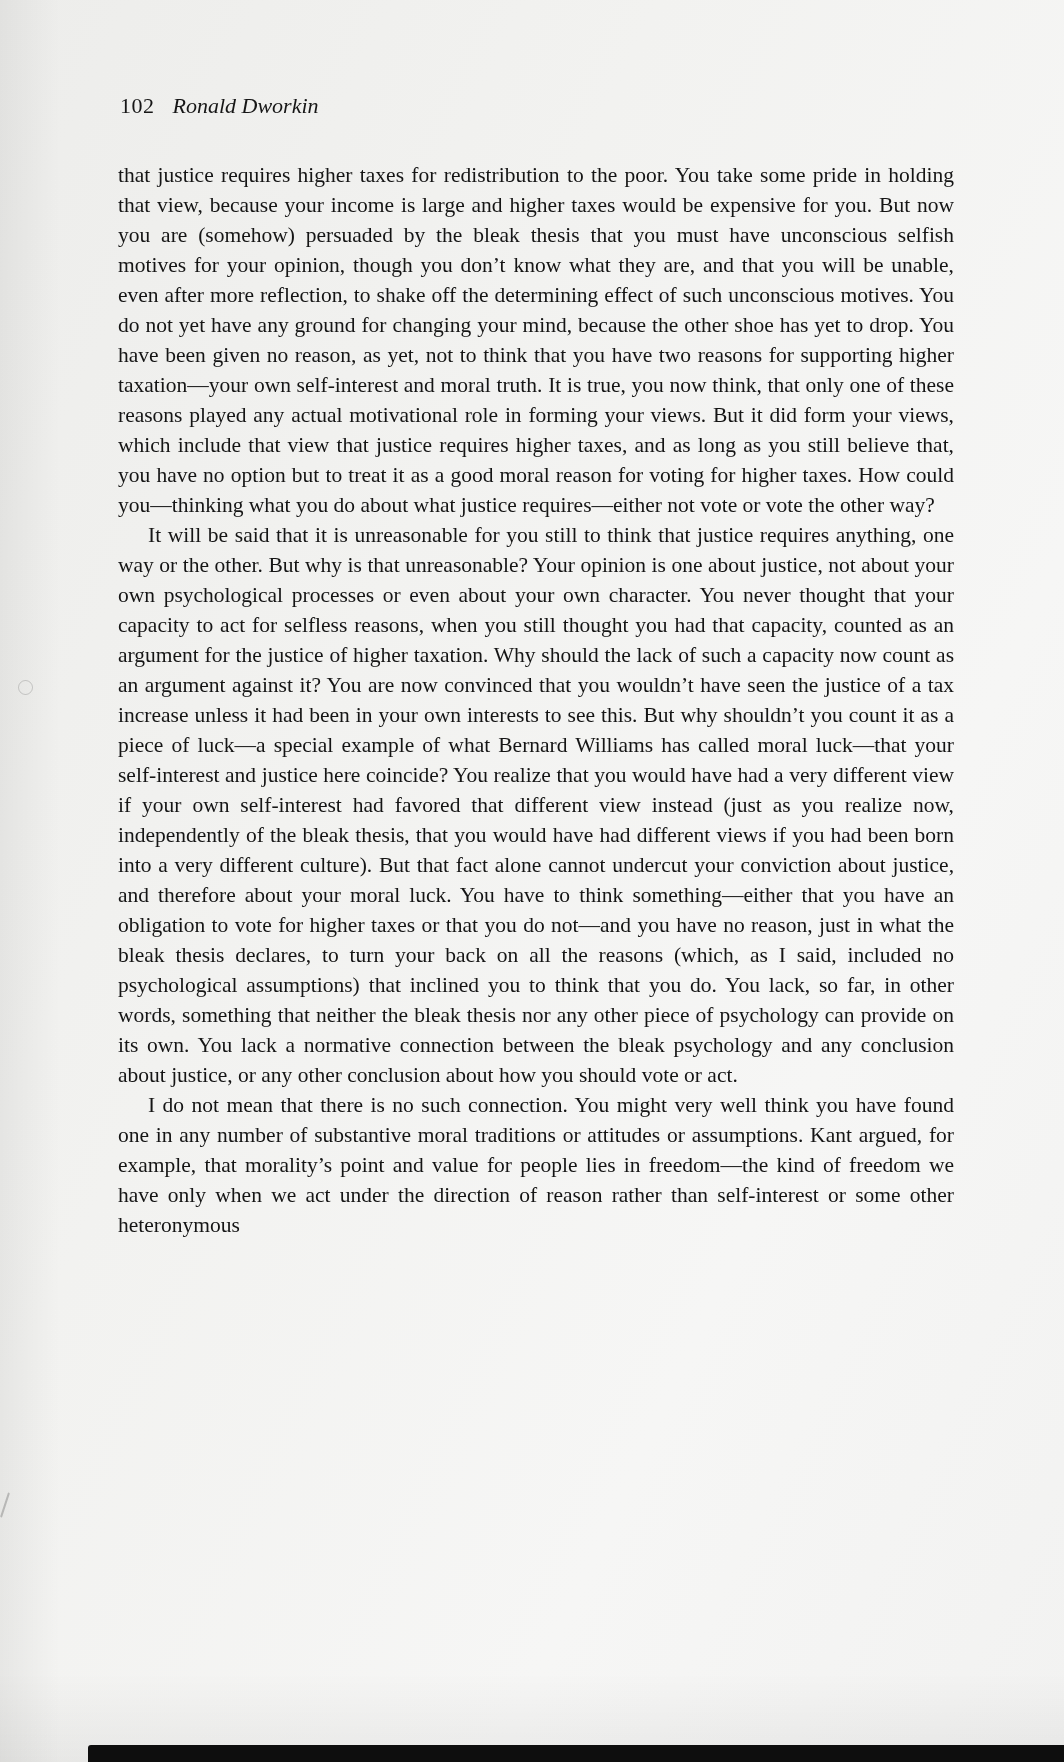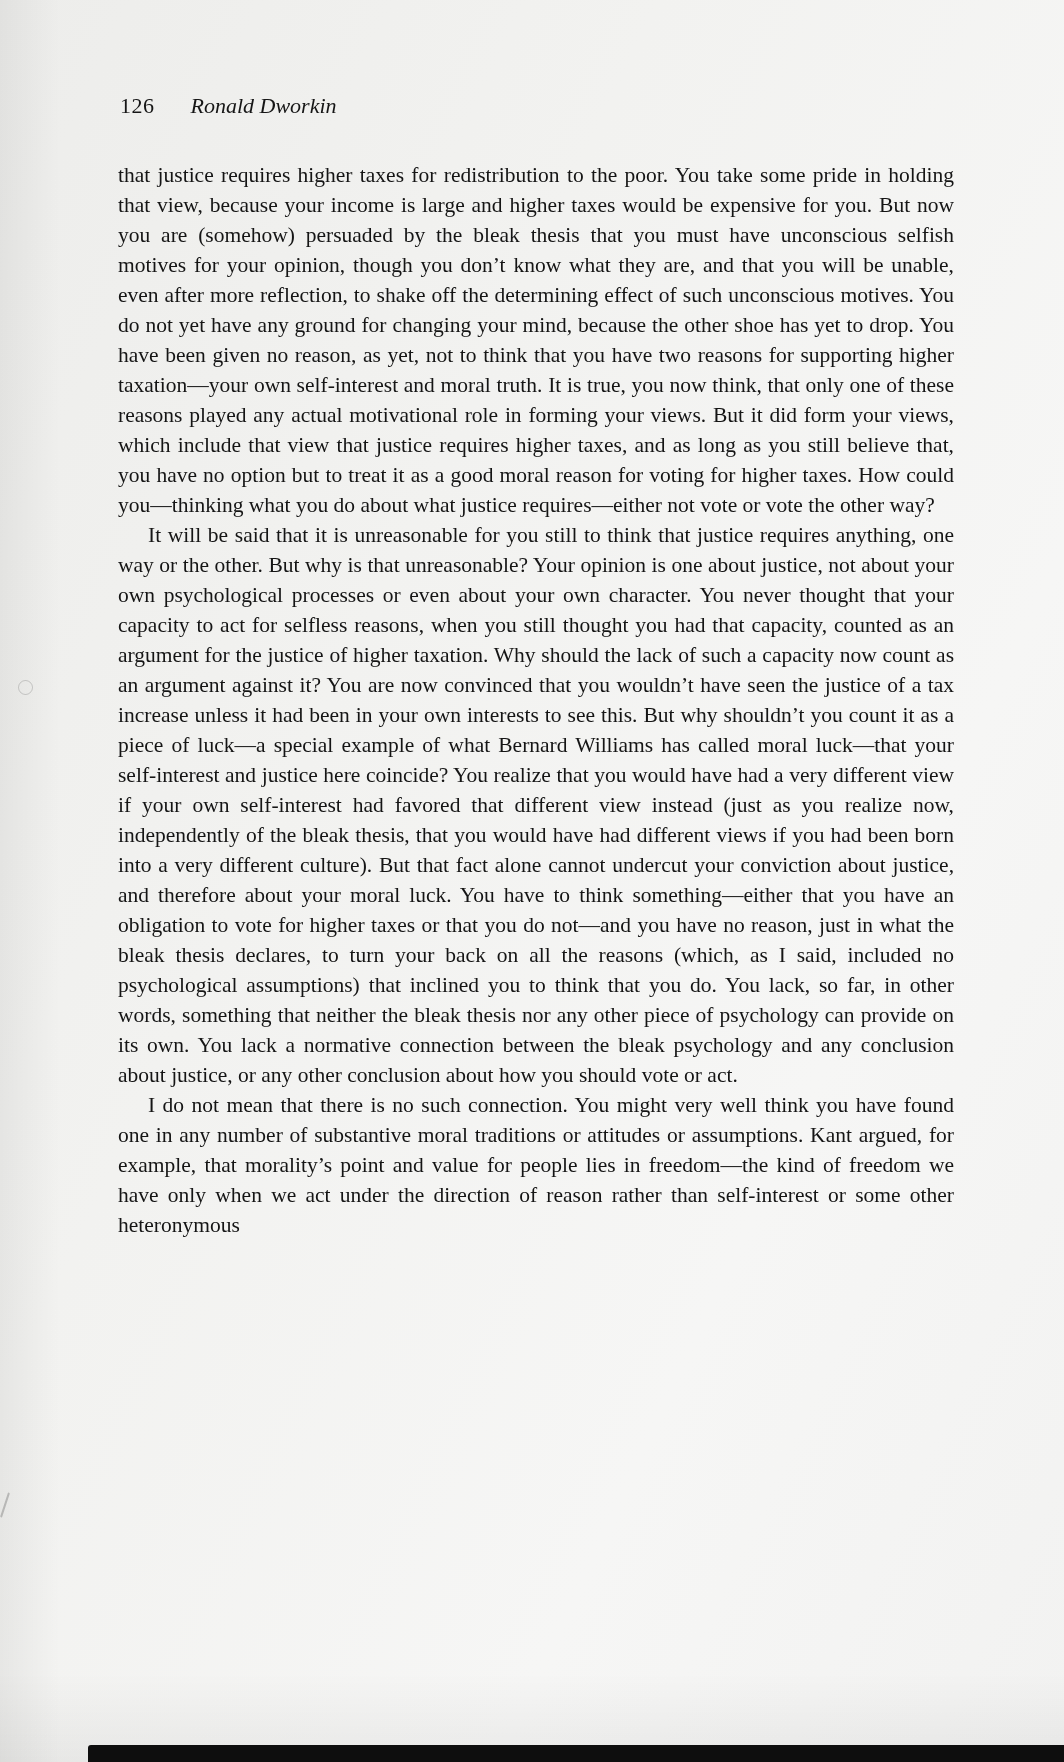--- a/index.html
+++ b/index.html
@@ -36,21 +36,21 @@
     font-size: 22px;
     line-height: 28px;
     white-space: nowrap;
   }
   .page-number {
     display: inline-block;
     letter-spacing: 0.5px;
   }
   .running-head {
     display: inline-block;
-    margin-left: 36px;
+    margin-left: 18px;
     font-style: italic;
   }
   .text-block {
     position: absolute;
     top: 160px;
     left: 118px;
     width: 836px;
   }
   .para {
     margin: 0;
@@ -93,21 +93,21 @@
     transform: rotate(18deg);
     border-radius: 2px;
   }
 </style>
 </head>
 <body>
 
 <div class="page">
 
   <div class="page-header">
-    <span class="page-number">126</span><span class="running-head">Ronald Dworkin</span>
+    <span class="page-number">102</span><span class="running-head">Ronald Dworkin</span>
   </div>
 
   <main class="text-block">
       <p class="para">that justice requires higher taxes for redistribution to the poor. You take some pride in holding that view, because your income is large and higher taxes would be expensive for you. But now you are (somehow) persuaded by the bleak thesis that you must have unconscious selfish motives for your opinion, though you don’t know what they are, and that you will be unable, even after more reflection, to shake off the determining effect of such unconscious motives. You do not yet have any ground for changing your mind, because the other shoe has yet to drop. You have been given no reason, as yet, not to think that you have two reasons for supporting higher taxation—your own self-interest and moral truth. It is true, you now think, that only one of these reasons played any actual motivational role in forming your views. But it did form your views, which include that view that justice requires higher taxes, and as long as you still believe that, you have no option but to treat it as a good moral reason for voting for higher taxes. How could you—thinking what you do about what justice requires—either not vote or vote the other way?</p>
       <p class="para indent">It will be said that it is unreasonable for you still to think that justice requires anything, one way or the other. But why is that unreasonable? Your opinion is one about justice, not about your own psychological processes or even about your own character. You never thought that your capacity to act for selfless reasons, when you still thought you had that capacity, counted as an argument for the justice of higher taxation. Why should the lack of such a capacity now count as an argument against it? You are now convinced that you wouldn’t have seen the justice of a tax increase unless it had been in your own interests to see this. But why shouldn’t you count it as a piece of luck—a special example of what Bernard Williams has called moral luck—that your self-interest and justice here coincide? You realize that you would have had a very different view if your own self-interest had favored that different view instead (just as you realize now, independently of the bleak thesis, that you would have had different views if you had been born into a very different culture). But that fact alone cannot undercut your conviction about justice, and therefore about your moral luck. You have to think something—either that you have an obligation to vote for higher taxes or that you do not—and you have no reason, just in what the bleak thesis declares, to turn your back on all the reasons (which, as I said, included no psychological assumptions) that inclined you to think that you do. You lack, so far, in other words, something that neither the bleak thesis nor any other piece of psychology can provide on its own. You lack a normative connection between the bleak psychology and any conclusion about justice, or any other conclusion about how you should vote or act.</p>
       <p class="para indent">I do not mean that there is no such connection. You might very well think you have found one in any number of substantive moral traditions or attitudes or assumptions. Kant argued, for example, that morality’s point and value for people lies in freedom—the kind of freedom we have only when we act under the direction of reason rather than self-interest or some other heteronymous</p>
     </main>
 
   <div class="margin-circle-artifact"></div>
   <div class="margin-slash-artifact"></div>

